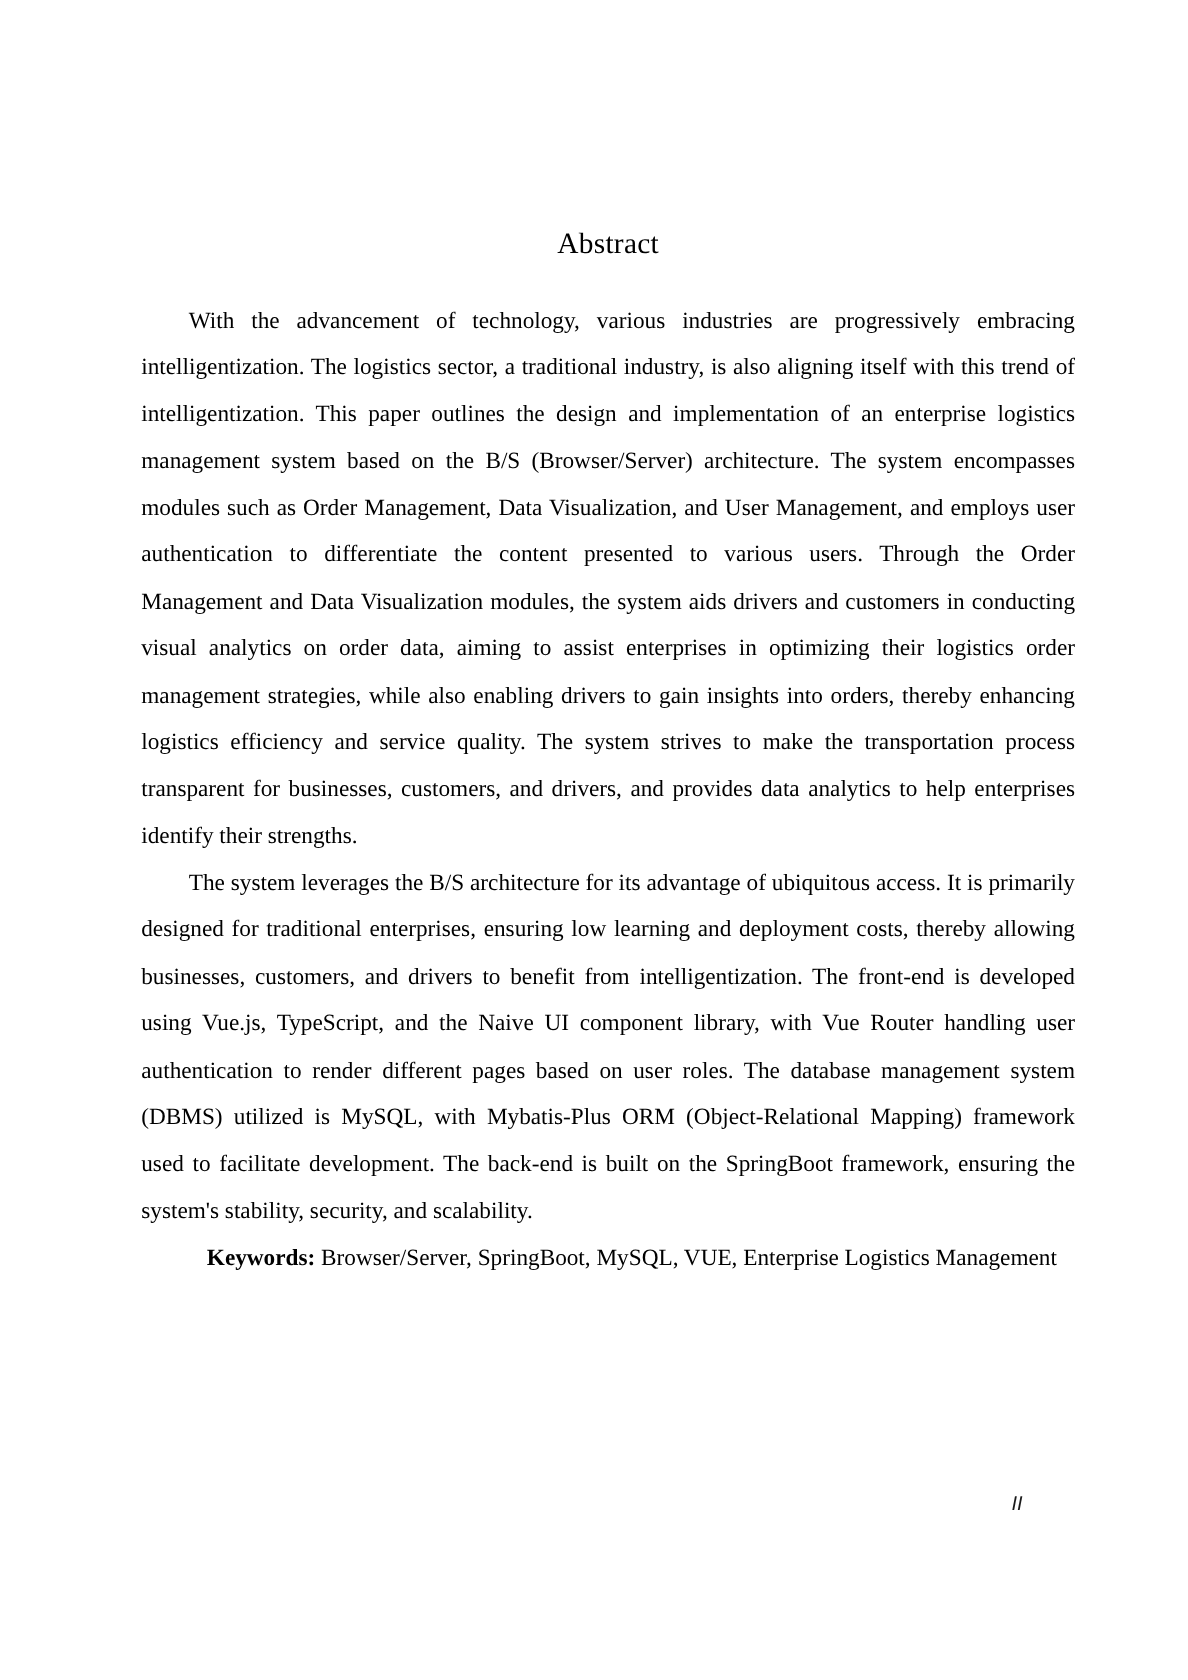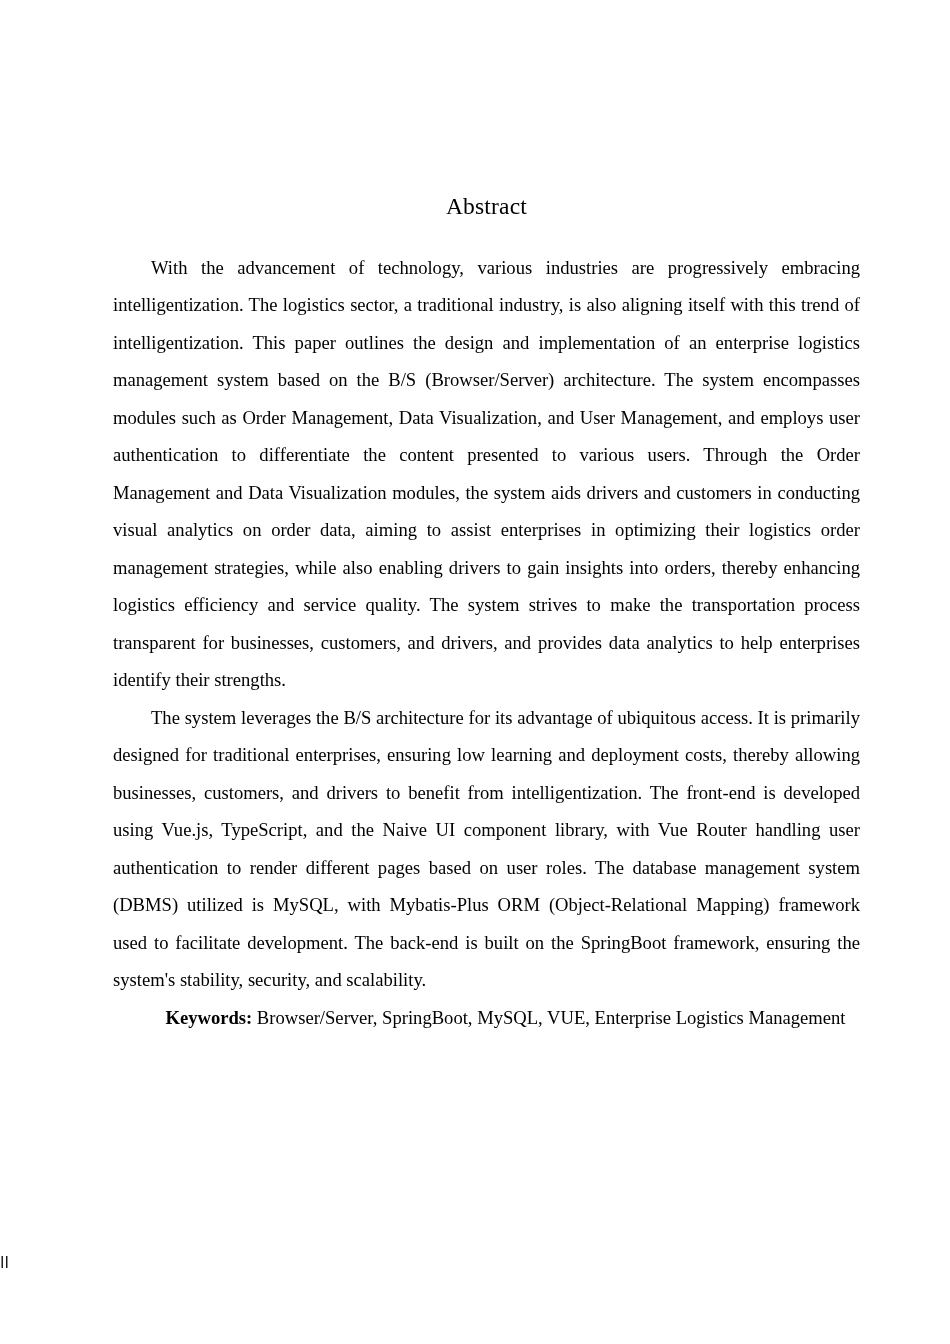--- a/index.html
+++ b/index.html
@@ -25,21 +25,21 @@
     position: absolute;
     left: 113px;
     top: 0;
     width: 747px;
   }
   .abstract-heading {
     text-align: center;
     font-size: 23.5px;
     font-weight: 400;
     line-height: 1;
-    margin: 15px;
+    margin: 4px;
     padding-top: 180px;
     letter-spacing: 0.2px;
   }
   .body-block {
     margin-top: 30px;
     font-size: 18.6px;
     line-height: 37.5px;
     text-align: justify;
     text-justify: inter-word;
     -webkit-hyphens: none;
@@ -54,27 +54,28 @@
     margin: 0;
     text-indent: 38px;
     text-align: center;
   }
   .keywords-label {
     font-weight: bold;
   }
   .page-number {
     position: absolute;
     left: 0;
-    top: 1255px;
+    top: 1196px;
     width: 818px;
-    text-align: left;
+    text-align: right;
     font-size: 16px;
     line-height: 1;
     color: #1a1a1a;
     font-family: "Liberation Sans", "DejaVu Sans", sans-serif;
+    font-style: italic;
   }
 </style>
 </head>
 <body>
 
 <div class="page">
 
   <div class="content-area">
 
     <h1 class="abstract-heading">Abstract</h1>

